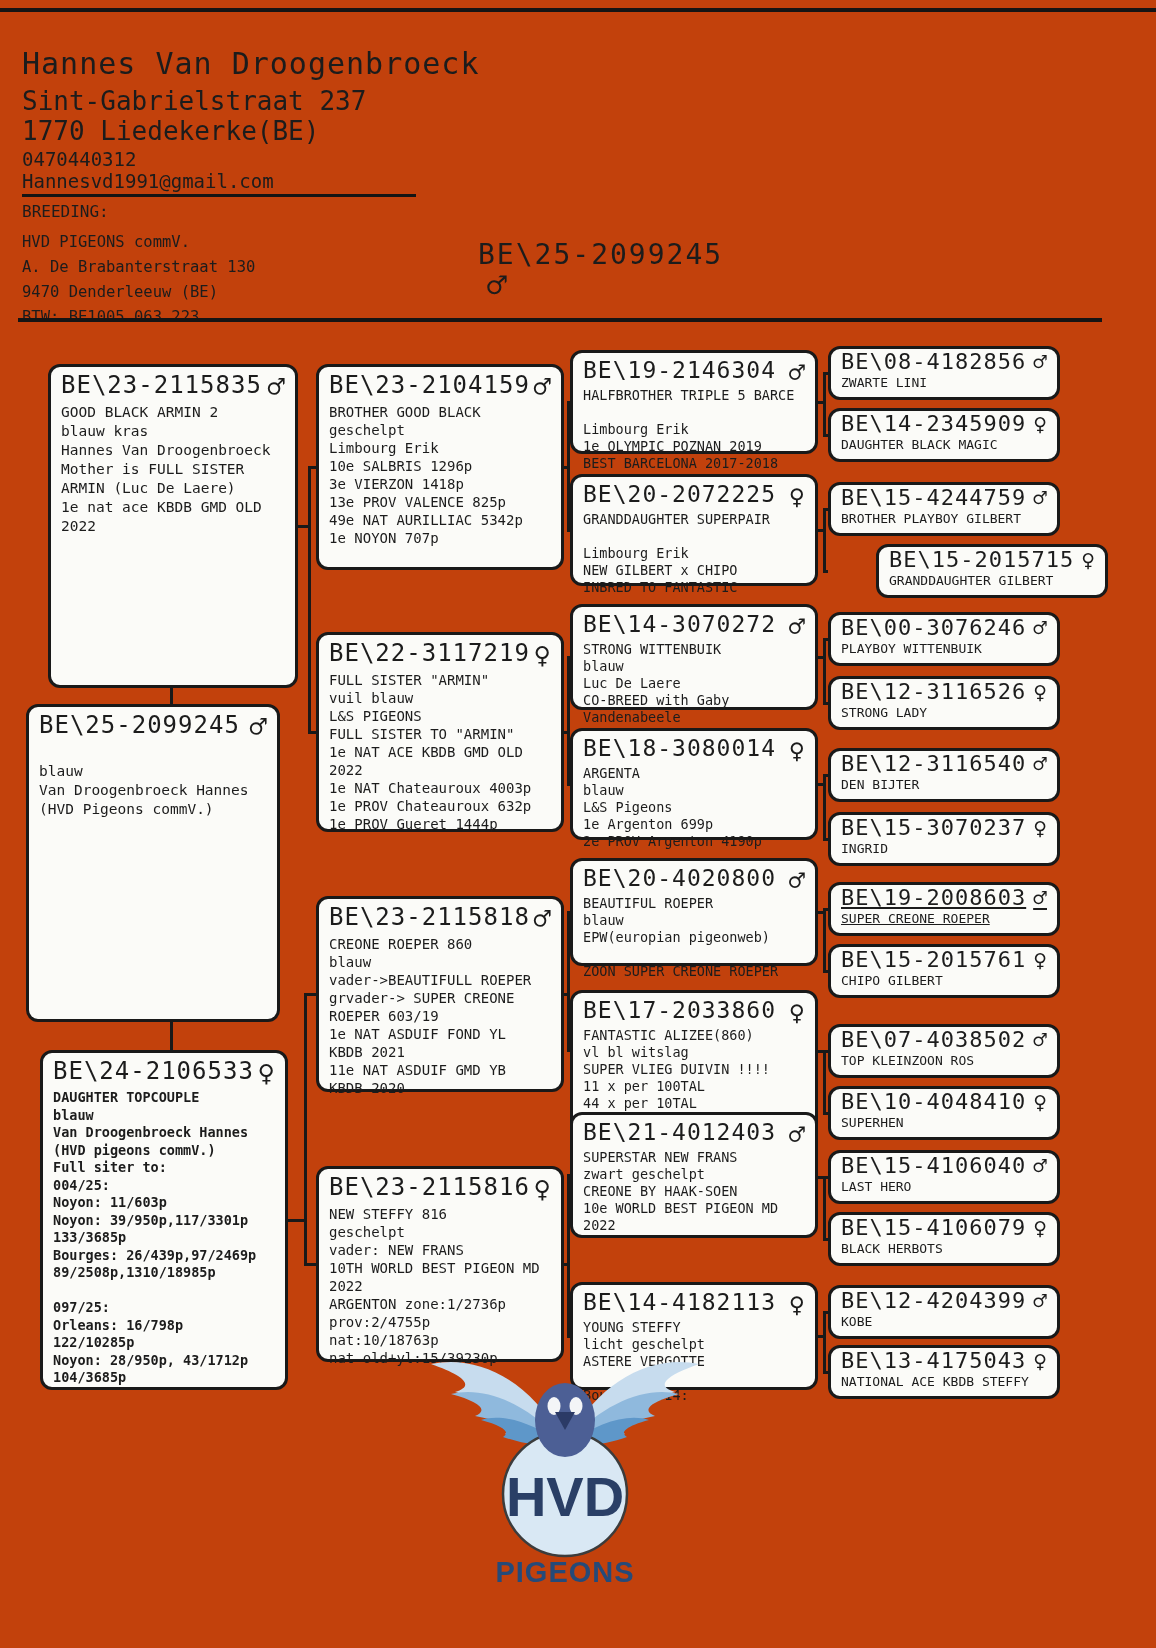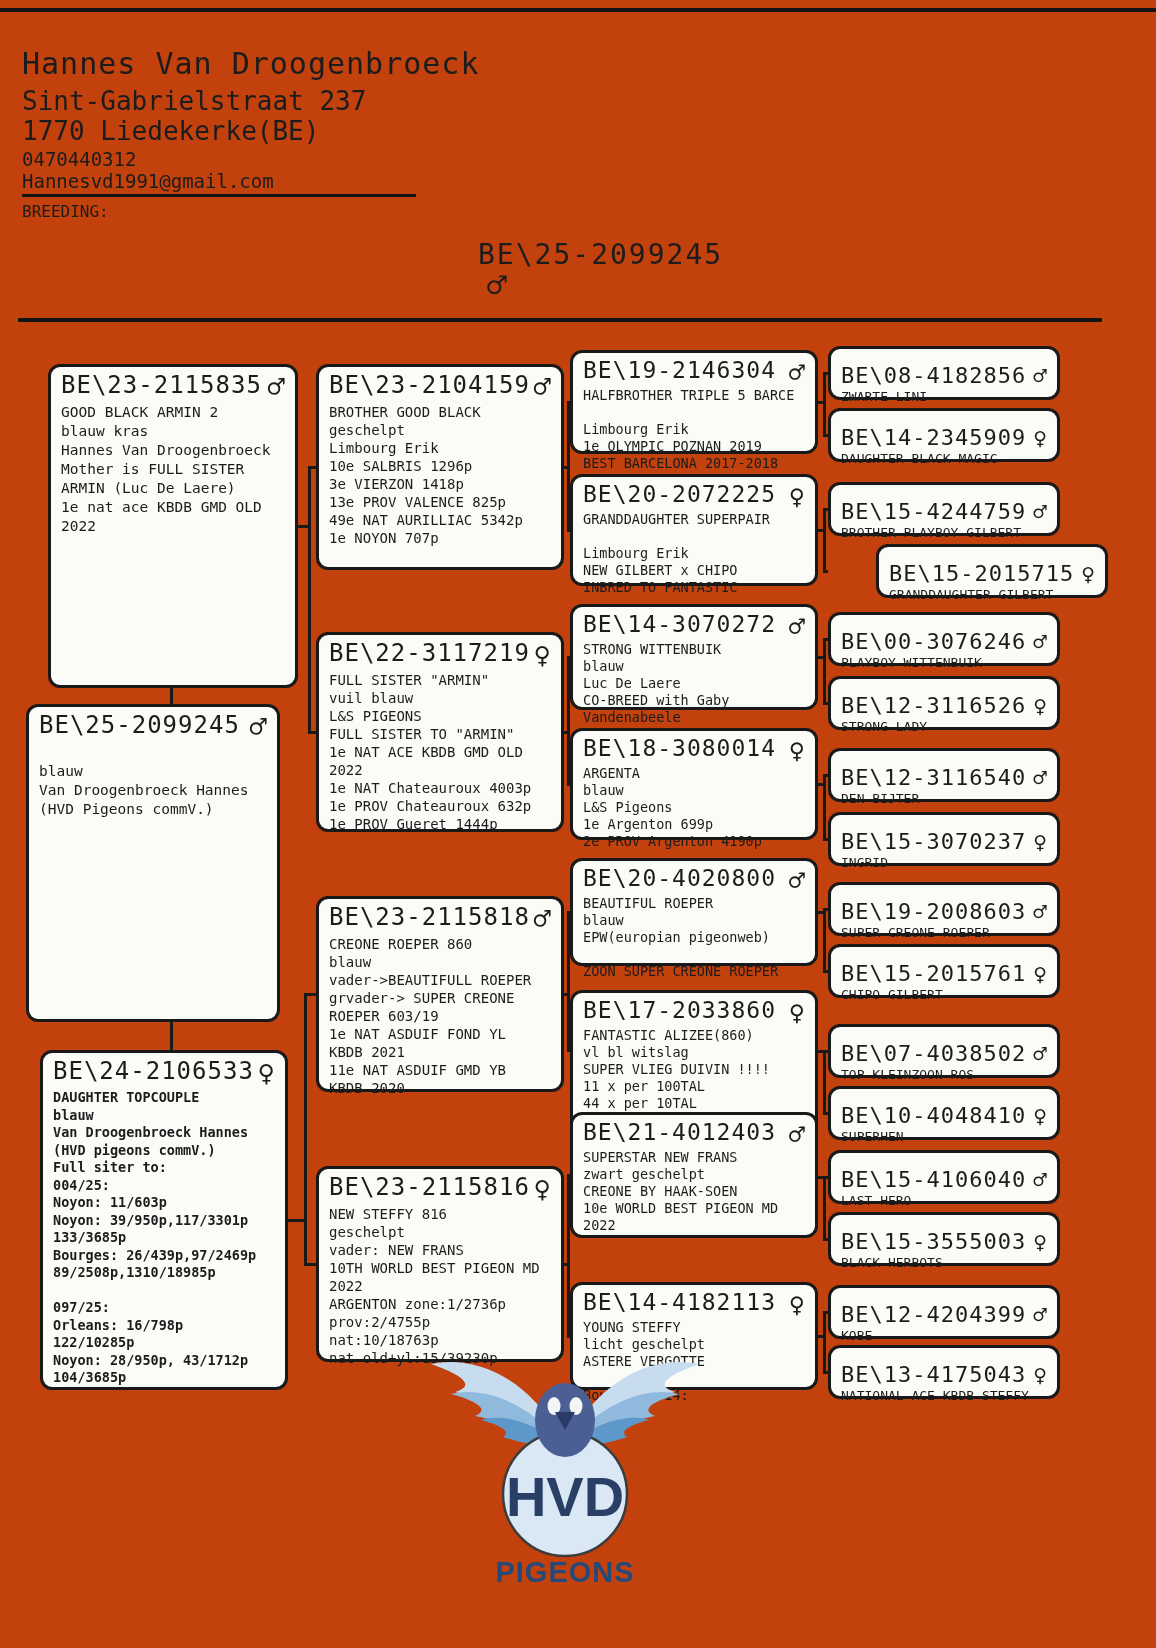--- a/index.html
+++ b/index.html
@@ -30,38 +30,44 @@
   .c1 .sex,.c2 .sex{font-size:29px;}
   .c3 .sex{font-size:27px;}
   .c4 .sex{font-size:23px;}
   .plines{margin-top:1px;}
   .pline{white-space:pre;}
   .c1 .pline{font-size:14.5px;line-height:19px;}
   .c1.dense .pline{font-size:13.5px;line-height:17.5px;font-weight:bold;}
   .c2 .pline{font-size:14px;line-height:18px;}
   .c3 .pline{font-size:13.5px;line-height:17px;}
   .c4 .pline{font-size:13px;line-height:15px;}
-  .c4{padding-top:14px;}
+  .c4{padding-top:0;}
   .conn{position:absolute;background:#191919;}
   #logo{position:absolute;left:425px;top:1342px;}
 </style>
 </head>
 <body>
 
 <div class="page">
   <div class="topline"></div>
 
   <div class="owner-name">Hannes Van Droogenbroeck</div>
   <div class="addr1">Sint-Gabrielstraat 237</div>
   <div class="addr2">1770 Liedekerke(BE)</div>
   <div class="phone">0470440312</div>
   <div class="email">Hannesvd1991@gmail.com</div>
   <div class="email-line"></div>
   <div class="breeding">BREEDING:</div>
 
+  <div class="company">
+    <div>HVD PIGEONS commV.</div>
+    <div>A. De Brabanterstraat 130</div>
+    <div>9470 Denderleeuw (BE)</div>
+    <div>BTW: BE1005.063.223</div>
+  </div>
 
   <div class="subject-title">BE\25-2099245</div>
   <div class="subject-sex">♂</div>
   <div class="midrule"></div>
 
   <div id="chart">
       <div class="pbox c1" style="left: 48px; top: 364px; width: 250px; height: 324px;">
         <div class="ringrow">
           <span class="ring">BE\23-2115835</span>
           <span class="sex">♂</span>
@@ -349,21 +355,21 @@
       </div>
       <div class="pbox c4" style="left: 828px; top: 812px; width: 232px; height: 54px;">
         <div class="ringrow">
           <span class="ring">BE\15-3070237</span>
           <span class="sex">♀</span>
         </div>
         <div class="plines">
           <div class="pline">INGRID</div>
         </div>
       </div>
-      <div class="pbox c4" style="left: 828px; top: 882px; width: 232px; height: 54px;">
+      <div class="pbox c4" style="left: 828px; top: 882px; width: 232px; height: 54px; text-decoration: underline;">
         <div class="ringrow">
           <span class="ring">BE\19-2008603</span>
           <span class="sex">♂</span>
         </div>
         <div class="plines">
           <div class="pline">SUPER CREONE ROEPER</div>
         </div>
       </div>
       <div class="pbox c4" style="left: 828px; top: 944px; width: 232px; height: 54px;">
         <div class="ringrow">
@@ -396,21 +402,21 @@
         <div class="ringrow">
           <span class="ring">BE\15-4106040</span>
           <span class="sex">♂</span>
         </div>
         <div class="plines">
           <div class="pline">LAST HERO</div>
         </div>
       </div>
       <div class="pbox c4" style="left: 828px; top: 1212px; width: 232px; height: 54px;">
         <div class="ringrow">
-          <span class="ring">BE\15-3555003</span>
+          <span class="ring">BE\15-4106079</span>
           <span class="sex">♀</span>
         </div>
         <div class="plines">
           <div class="pline">BLACK HERBOTS</div>
         </div>
       </div>
       <div class="pbox c4" style="left: 828px; top: 1285px; width: 232px; height: 54px;">
         <div class="ringrow">
           <span class="ring">BE\12-4204399</span>
           <span class="sex">♂</span>

